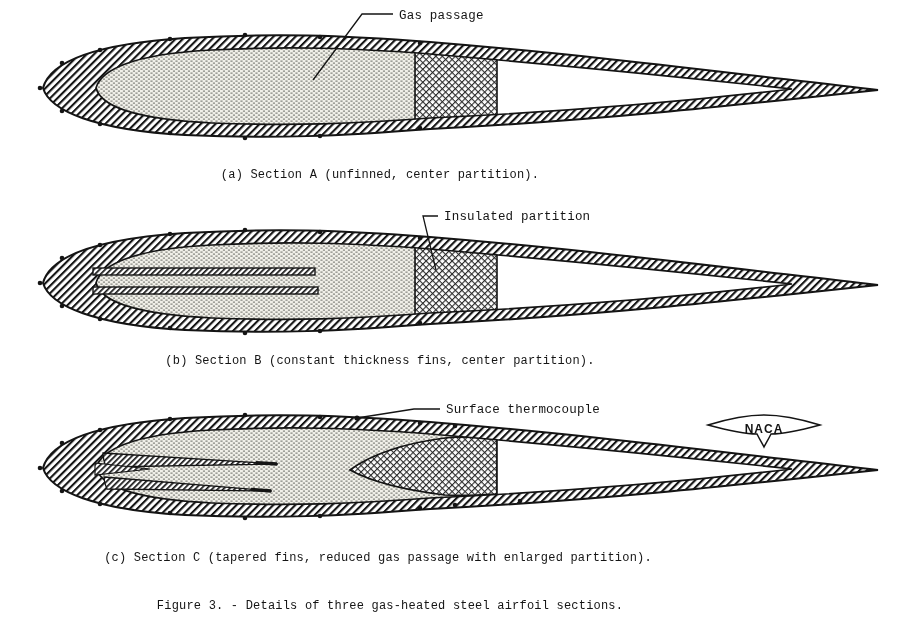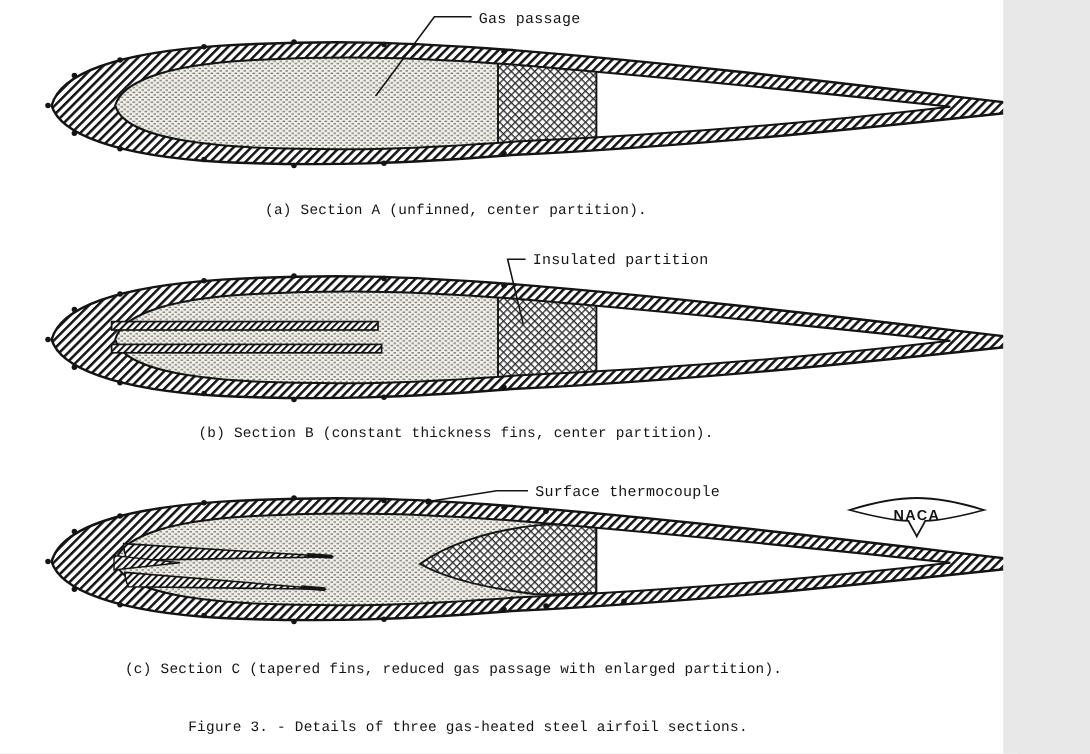--- a/index.html
+++ b/index.html
@@ -1,16 +1,16 @@
 <!DOCTYPE html>
 <html><head>
 <meta charset="utf-8">
 <style>
   html,body{margin:0;padding:0;background:#e8e8e8;}
-  #page{position:relative;width:836px;height:628px;background:#ffffff;overflow:hidden;
+  #page{position:relative;width:908px;height:628px;background:#ffffff;overflow:hidden;
         font-family:"Liberation Mono","DejaVu Sans Mono",monospace;}
   svg{position:absolute;left:0;top:0;}
   text{fill:#141414;}
   .cap{font-size:12px;letter-spacing:0.2px;}
   .lbl{font-size:12.5px;letter-spacing:0.2px;}
   .naca-t{font-family:"Liberation Sans","DejaVu Sans",sans-serif;font-weight:bold;font-size:12px;letter-spacing:1px;}
 </style>
 </head>
 <body>
 

